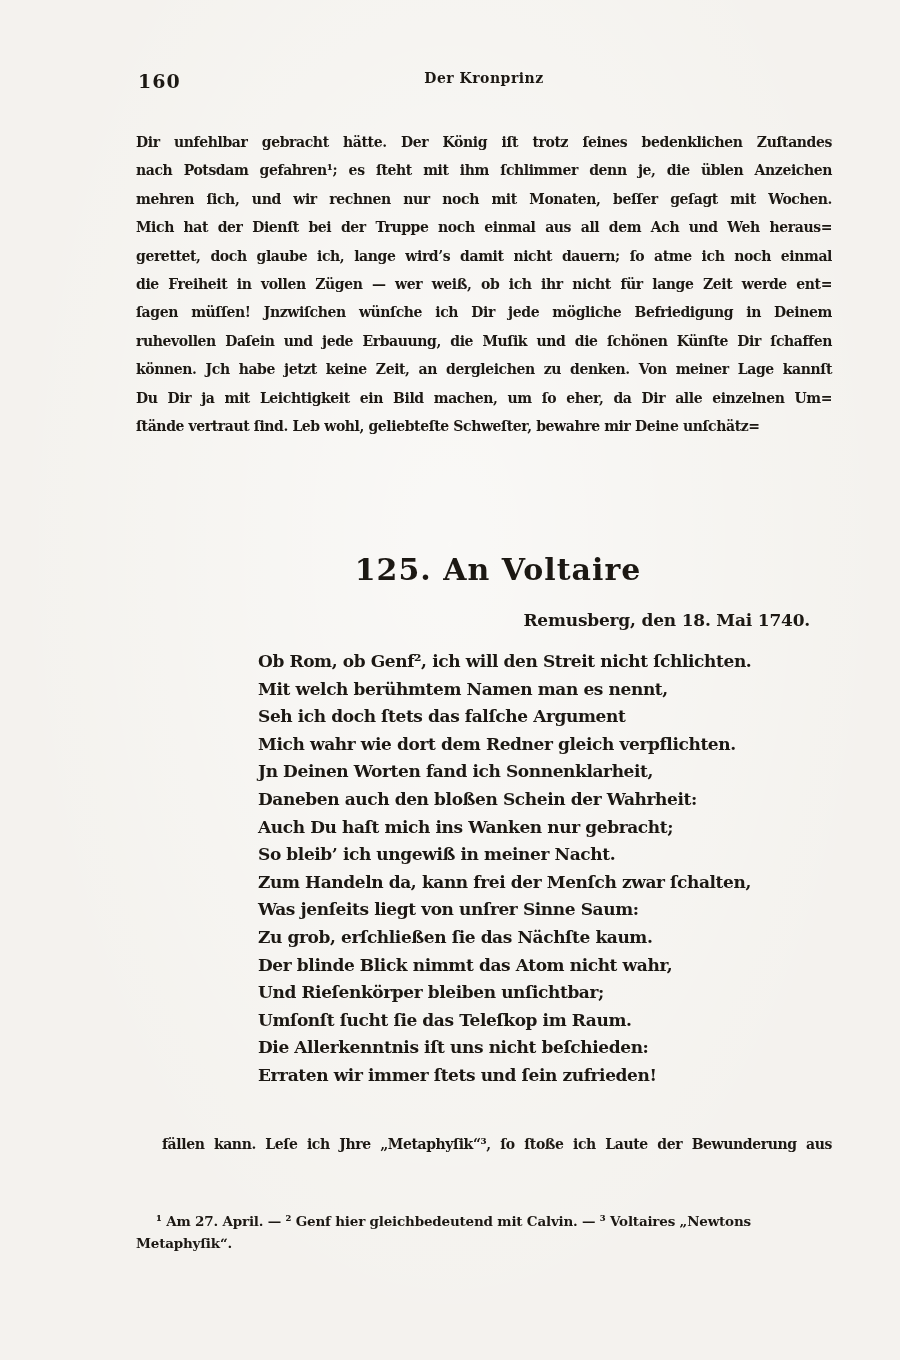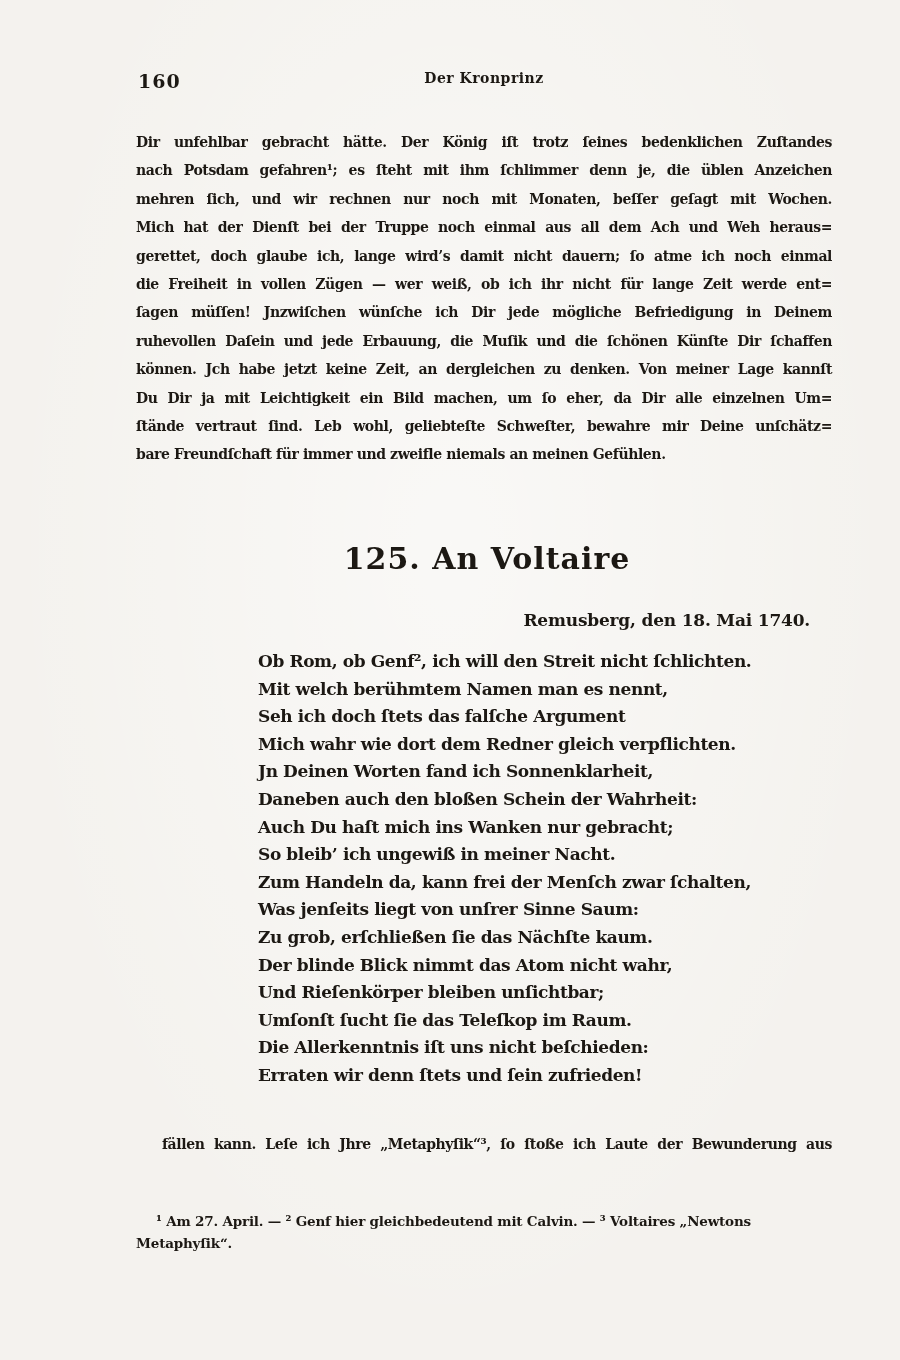--- a/index.html
+++ b/index.html
@@ -36,21 +36,21 @@
     font-weight: 700;
     letter-spacing: -0.4px;
     line-height: 28.4px;
   }
   .jpara > div { text-align: justify; text-align-last: justify; }
   .jpara:not(.keep-last) > div:last-child { text-align-last: left; }
 
   .prev { top: 128px; }
 
   .heading {
-    top: 538px; margin: 3px;
+    top: 538px; margin: 14px;
     text-align: center;
     font-size: 30px; font-weight: 700; letter-spacing: 1px;
     line-height: 1.2;
   }
 
   .dateline {
     top: 606px;
     text-align: right; padding-right: 22px; box-sizing: border-box;
     font-size: 17px; font-weight: 700; letter-spacing: -0.2px;
   }
@@ -87,21 +87,20 @@
       <div>nach Potsdam gefahren¹; es ſteht mit ihm ſchlimmer denn je, die üblen Anzeichen</div>
       <div>mehren ſich, und wir rechnen nur noch mit Monaten, beſſer geſagt mit Wochen.</div>
       <div>Mich hat der Dienſt bei der Truppe noch einmal aus all dem Ach und Weh heraus=</div>
       <div>gerettet, doch glaube ich, lange wird’s damit nicht dauern; ſo atme ich noch einmal</div>
       <div>die Freiheit in vollen Zügen — wer weiß, ob ich ihr nicht für lange Zeit werde ent=</div>
       <div>ſagen müſſen! Jnzwiſchen wünſche ich Dir jede mögliche Befriedigung in Deinem</div>
       <div>ruhevollen Daſein und jede Erbauung, die Muſik und die ſchönen Künſte Dir ſchaffen</div>
       <div>können. Jch habe jetzt keine Zeit, an dergleichen zu denken. Von meiner Lage kannſt</div>
       <div>Du Dir ja mit Leichtigkeit ein Bild machen, um ſo eher, da Dir alle einzelnen Um=</div>
       <div>ſtände vertraut ſind. Leb wohl, geliebteſte Schweſter, bewahre mir Deine unſchätz=</div>
-      <div>bare Freundſchaft für immer und zweifle niemals an meinen Gefühlen.</div>
     </div>
 
   <h1 class="col heading">125. An Voltaire</h1>
 
   <div class="col para dateline">Remusberg, den 18. Mai 1740.</div>
 
   <div class="poem para">
       <div>Ob Rom, ob Genf², ich will den Streit nicht ſchlichten.</div>
       <div>Mit welch berühmtem Namen man es nennt,</div>
       <div>Seh ich doch ſtets das falſche Argument</div>
@@ -110,21 +109,21 @@
       <div>Daneben auch den bloßen Schein der Wahrheit:</div>
       <div>Auch Du haſt mich ins Wanken nur gebracht;</div>
       <div>So bleib’ ich ungewiß in meiner Nacht.</div>
       <div>Zum Handeln da, kann frei der Menſch zwar ſchalten,</div>
       <div>Was jenſeits liegt von unſrer Sinne Saum:</div>
       <div>Zu grob, erſchließen ſie das Nächſte kaum.</div>
       <div>Der blinde Blick nimmt das Atom nicht wahr,</div>
       <div>Und Rieſenkörper bleiben unſichtbar;</div>
       <div>Umſonſt ſucht ſie das Teleſkop im Raum.</div>
       <div>Die Allerkenntnis iſt uns nicht beſchieden:</div>
-      <div>Erraten wir denn ſtets und ſein zufrieden!</div>
+      <div>Erraten wir immer ſtets und ſein zufrieden!</div>
     </div>
 
   <div class="col para jpara keep-last body2">
       <div>fällen kann. Leſe ich Jhre „Metaphyſik“³, ſo ſtoße ich Laute der Bewunderung aus</div>
     </div>
 
   <div class="col footnote">¹ Am 27. April. — ² Genf hier gleichbedeutend mit Calvin. — ³ Voltaires „Newtons Metaphyſik“.</div>
 
 </div>
 

